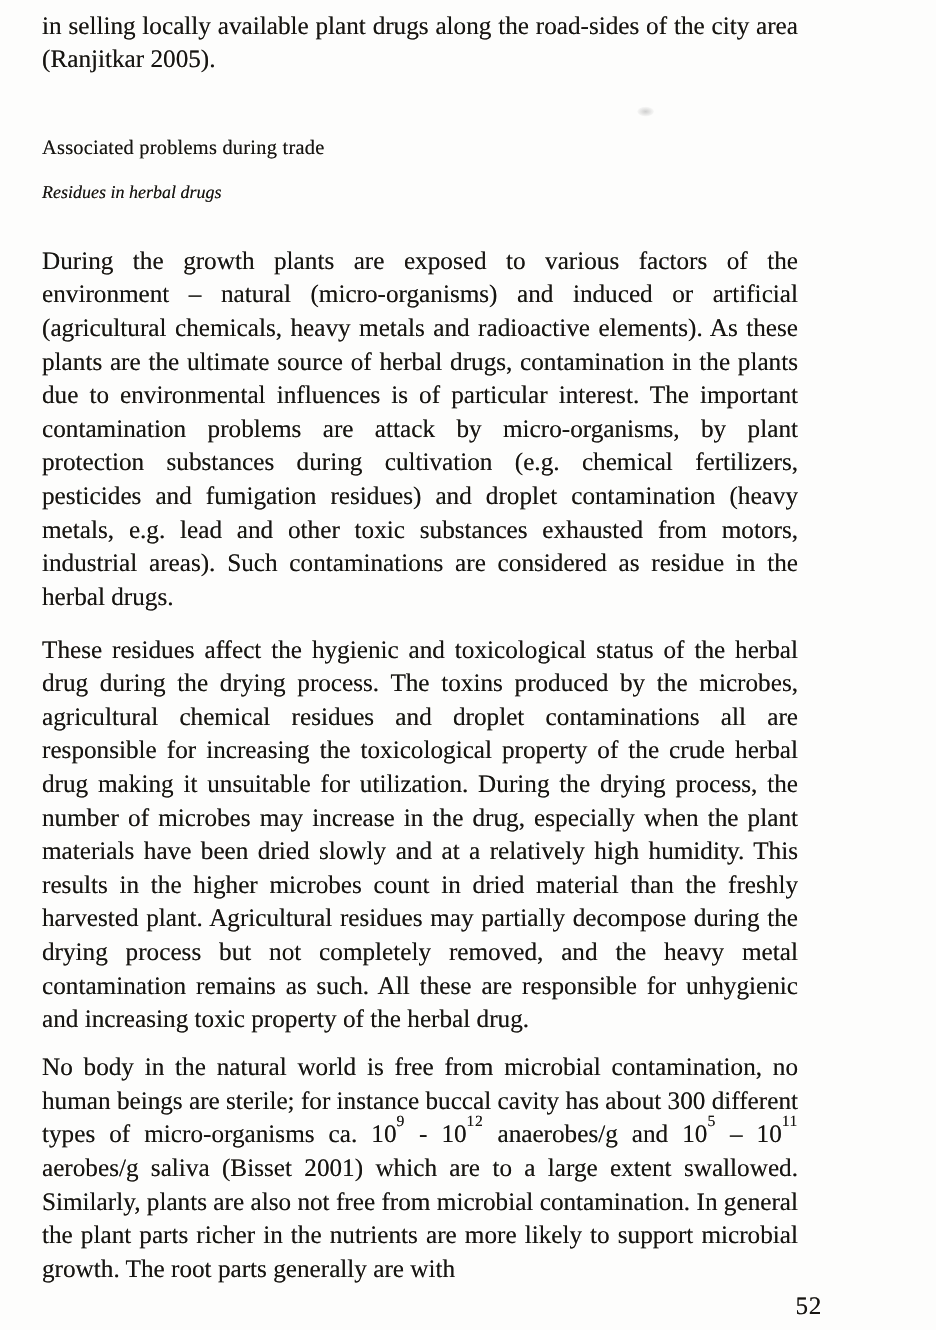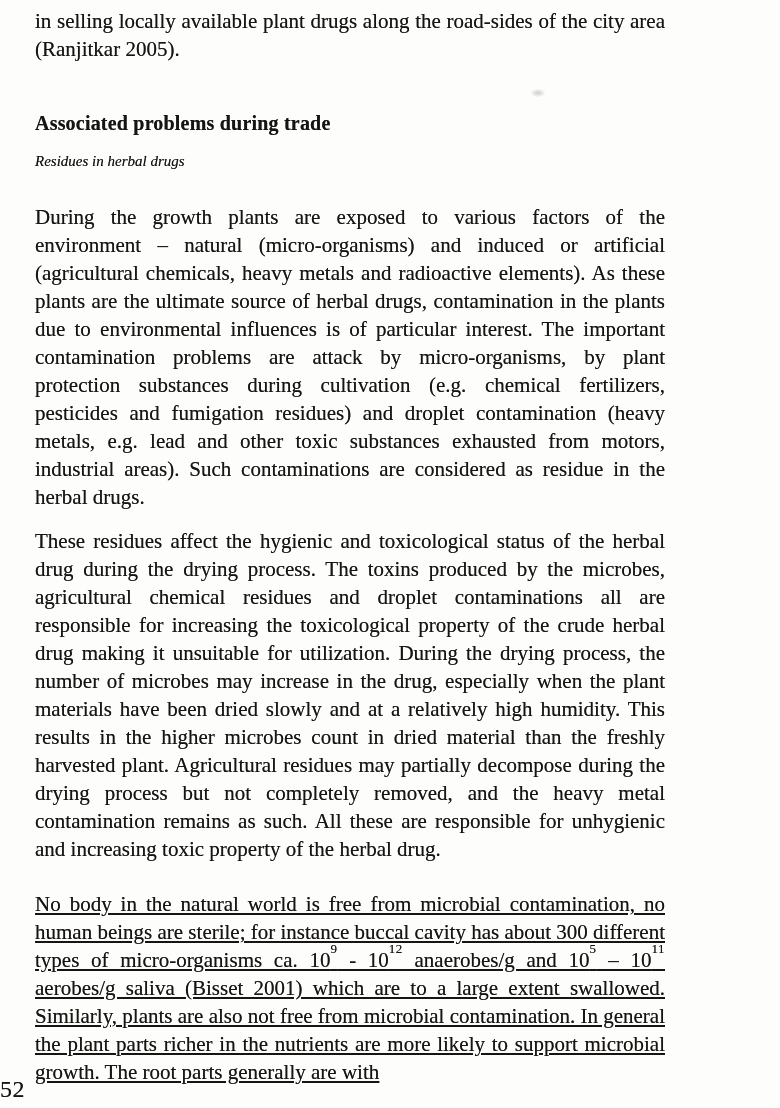--- a/index.html
+++ b/index.html
@@ -23,50 +23,50 @@
     font-size: 21px;
     line-height: 28px;
     text-align: justify;
     text-justify: inter-word;
     margin: 0;
   }
   .intro-par {
     margin: 0;
   }
   .section-heading {
-    font-size: 20px;
+    font-size: 17px;
     line-height: 28px;
-    font-weight: bold;
+    font-weight: normal;
     margin: 46px 0 0 0;
     letter-spacing: 0.2px;
   }
   .subsection-heading {
     font-size: 15px;
     line-height: 28px;
     font-style: italic;
     font-weight: normal;
     margin: 10px 0 0 0;
   }
   .par-1 { margin-top: 28px; }
   .par-2 { margin-top: 16px; }
-  .par-3 { margin-top: 27px; text-decoration: underline; }
+  .par-3 { margin-top: 12px; }
   sup.pow {
     font-size: 0.62em;
     line-height: 0;
     position: relative;
     top: -0.45em;
     letter-spacing: 0.5px;
   }
   .page-number {
     position: absolute;
     left: 0;
     right: 14px;
     top: 1076px;
-    text-align: left;
-    font-size: 24px;
+    text-align: right;
+    font-size: 21px;
     letter-spacing: 0.5px;
   }
   .scan-artifact {
     position: absolute;
     left: 531px;
     top: 89px;
     width: 14px;
     height: 8px;
     border-radius: 50%;
     background: radial-gradient(ellipse at center, rgba(120,120,120,0.35) 0%, rgba(160,160,160,0.15) 55%, rgba(255,255,255,0) 80%);

